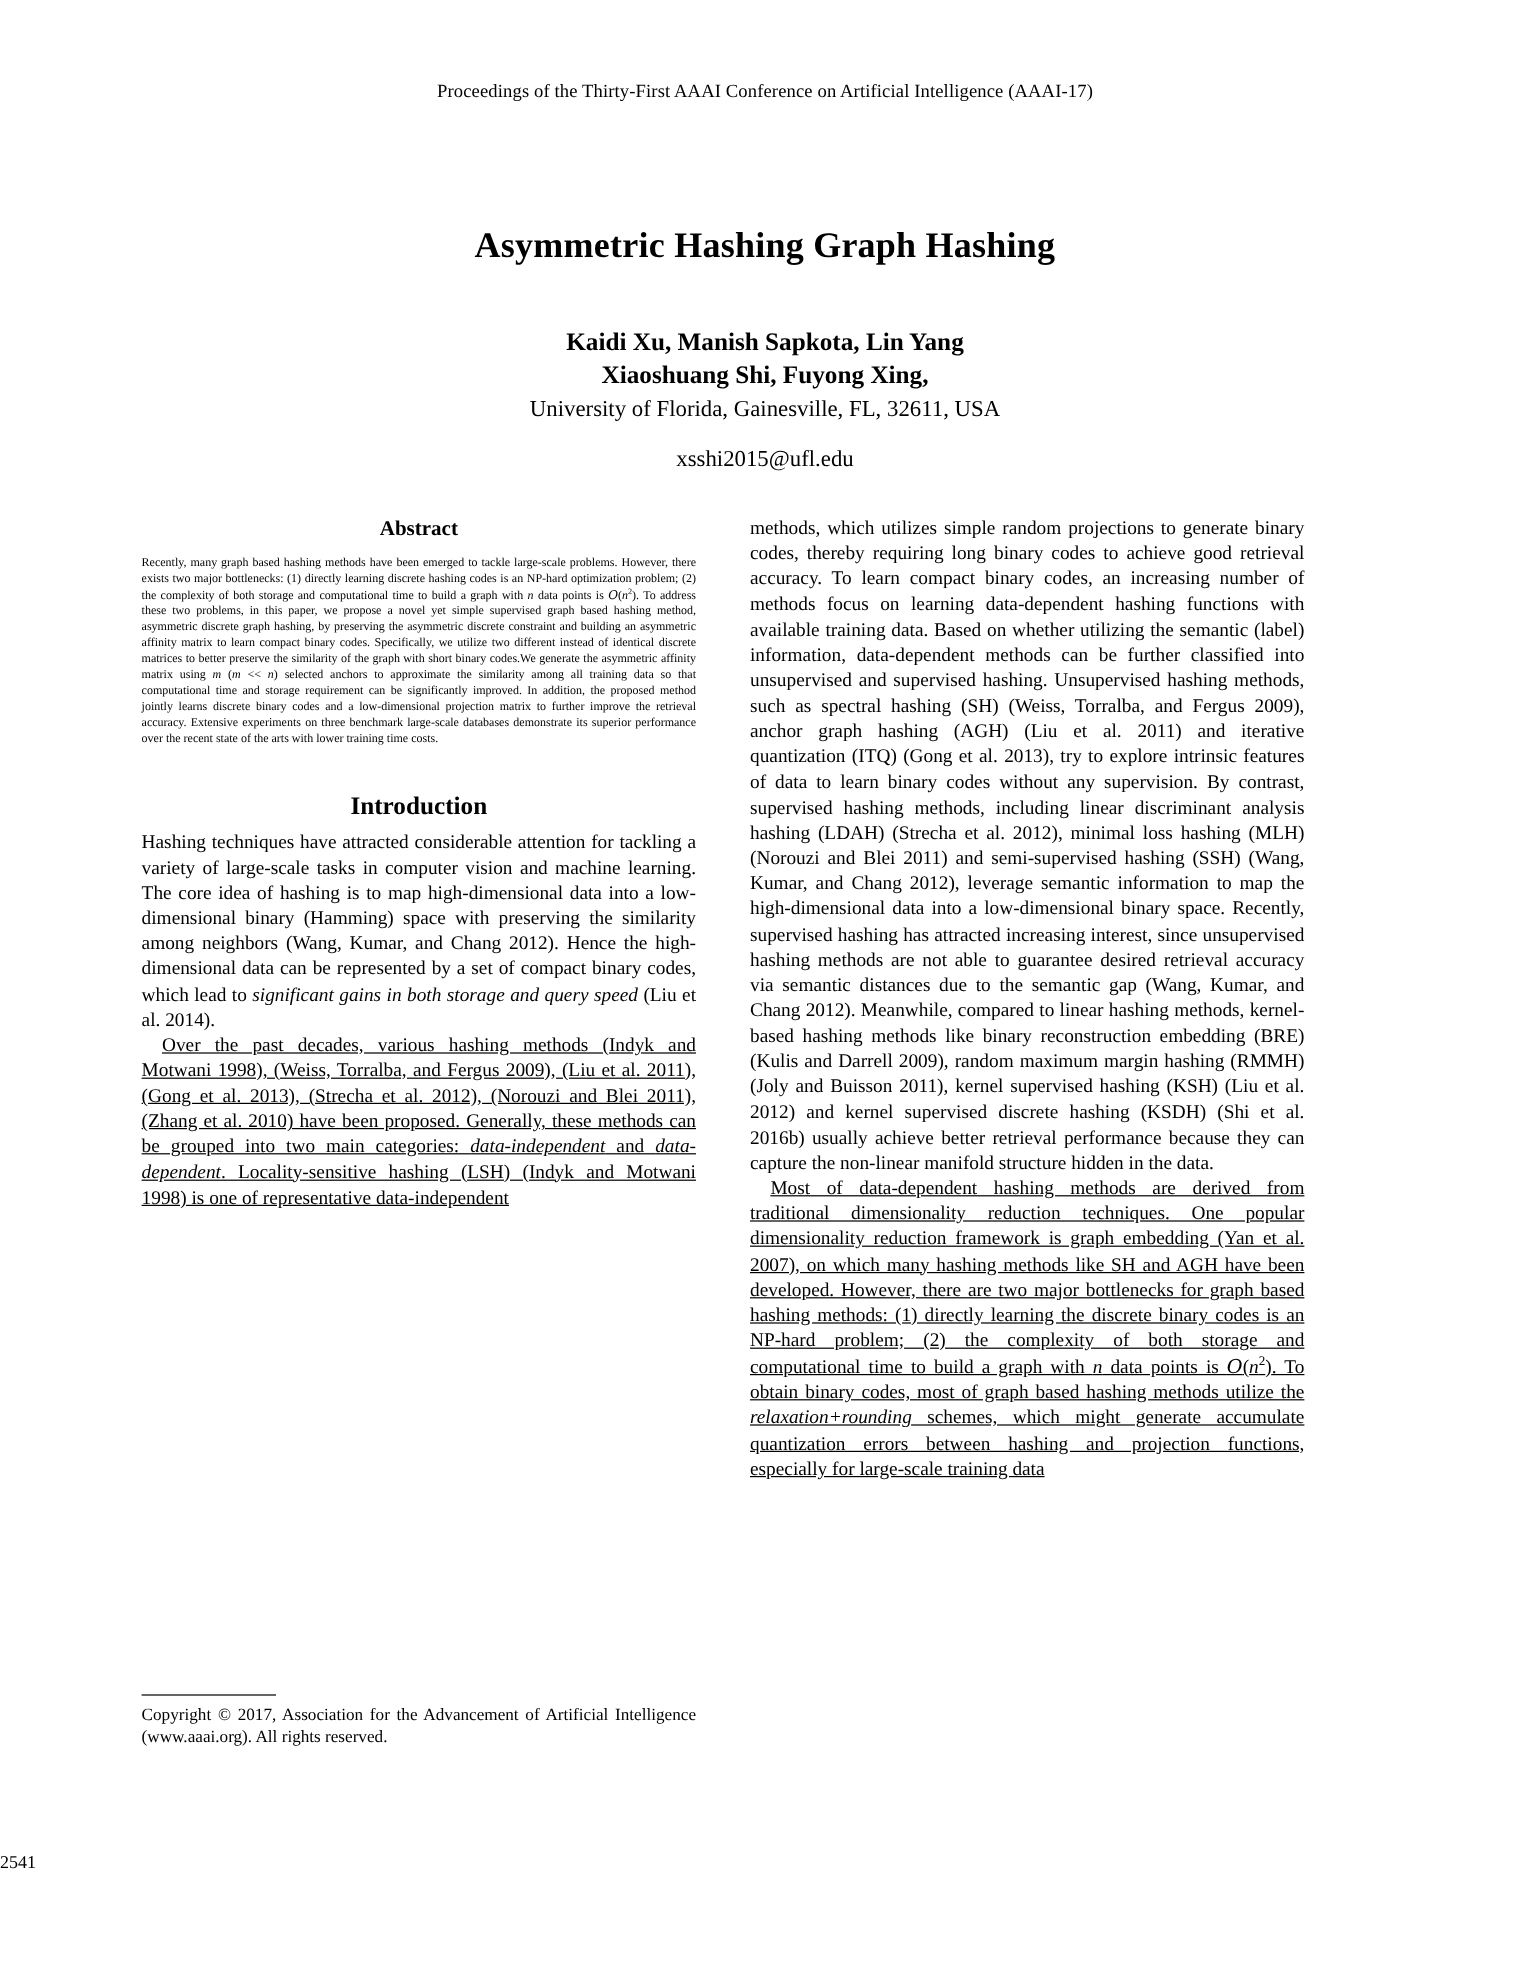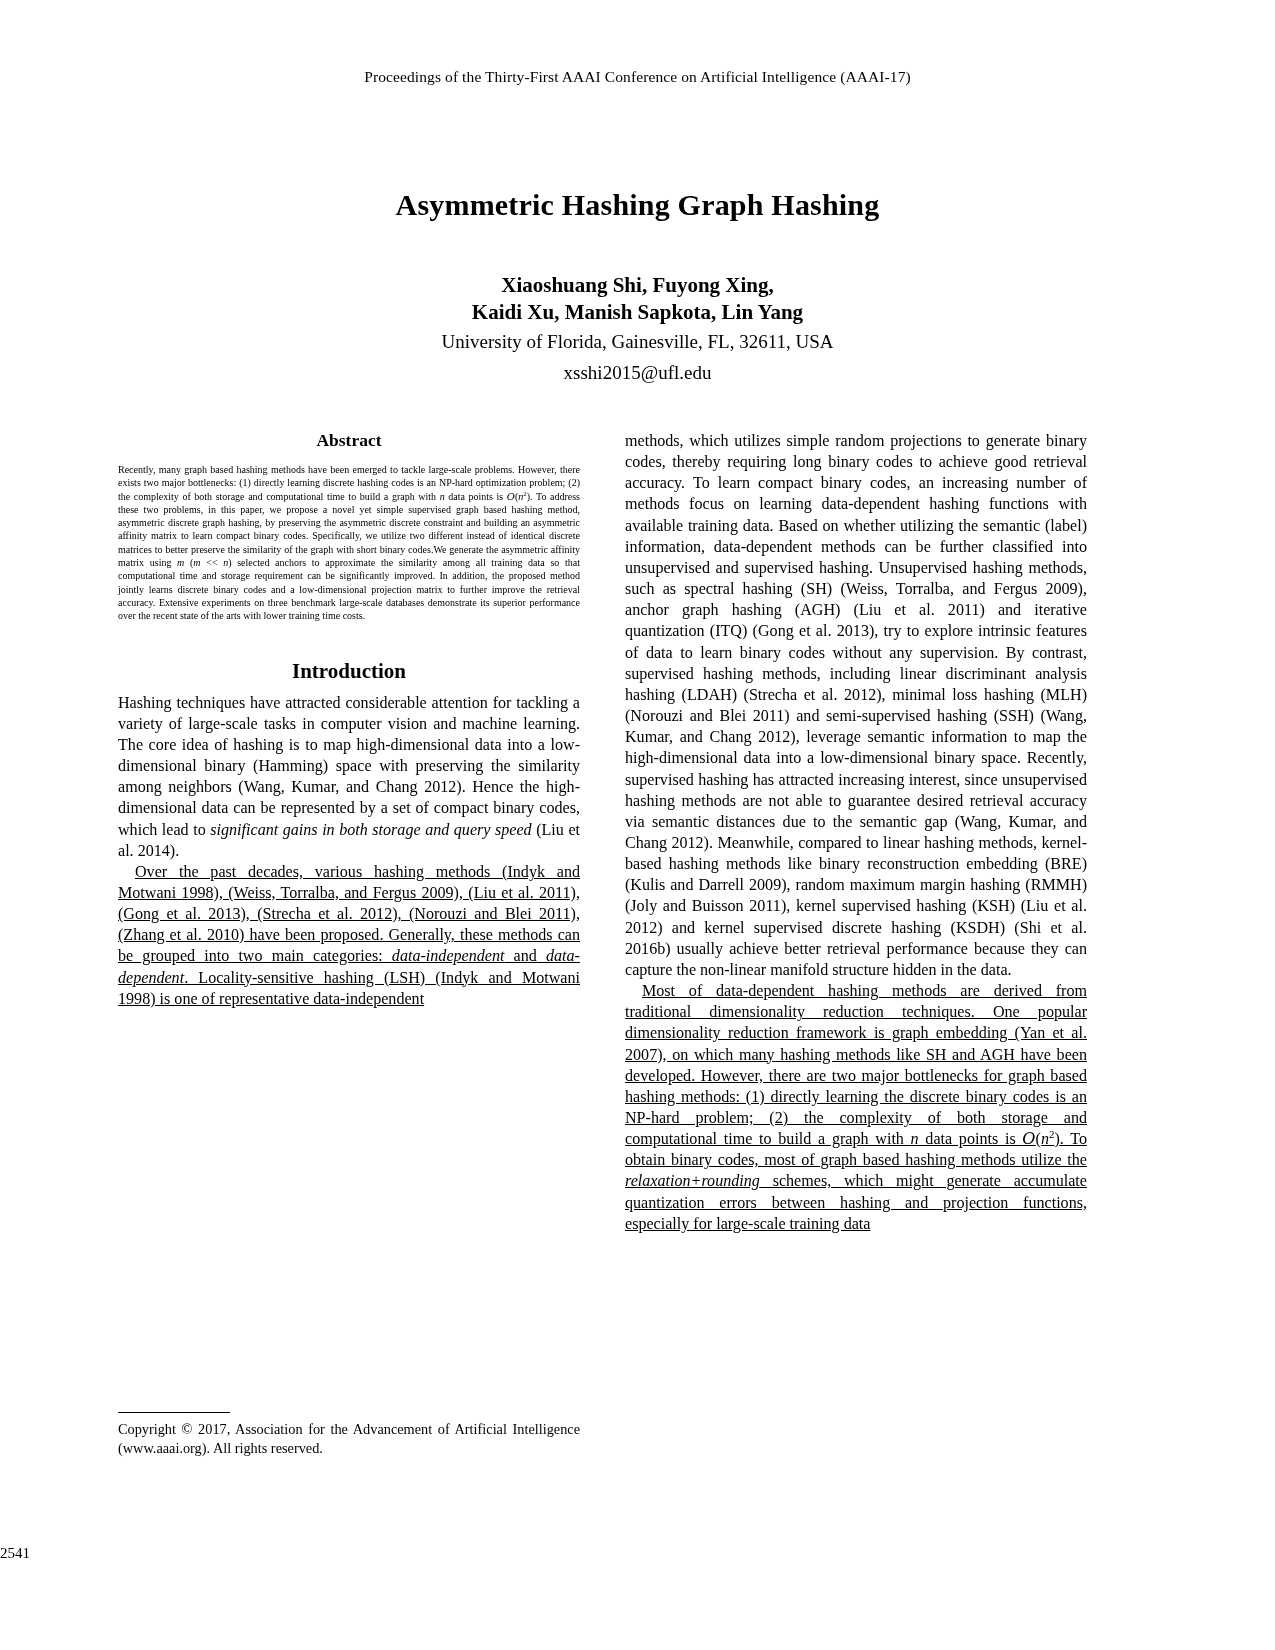--- a/index.html
+++ b/index.html
@@ -50,21 +50,21 @@
     font-size: 21px;
     font-weight: bold;
     line-height: 1.28;
   }
   .affiliation {
     margin-top: 4px;
     font-size: 19px;
     line-height: 1.3;
   }
   .email {
-    margin-top: 8px;
+    margin-top: 18px;
     font-size: 19px;
     font-family: Liberation Serif, serif;
   }
 
   
   .columns {
     position: absolute;
     top: 430px;
     left: 118px;
     width: 1040px;
@@ -140,22 +140,22 @@
 </head>
 <body>
 
 <div id="page">
 
   <div class="running-head">Proceedings of the Thirty-First AAAI Conference on Artificial Intelligence (AAAI-17)</div>
 
   <div class="title-block">
     <h1 class="paper-title">Asymmetric Hashing Graph Hashing</h1>
     <div class="authors">
+      <div>Kaidi Xu, Manish Sapkota, Lin Yang</div>
       <div>Xiaoshuang Shi, Fuyong Xing,</div>
-      <div>Kaidi Xu, Manish Sapkota, Lin Yang</div>
     </div>
     <div class="affiliation">University of Florida, Gainesville, FL, 32611, USA</div>
     <div class="email">xsshi2015@ufl.edu</div>
   </div>
 
   <div class="columns">
 
     <div class="col col-left">
 
       <h2 class="section-head">Abstract</h2>

